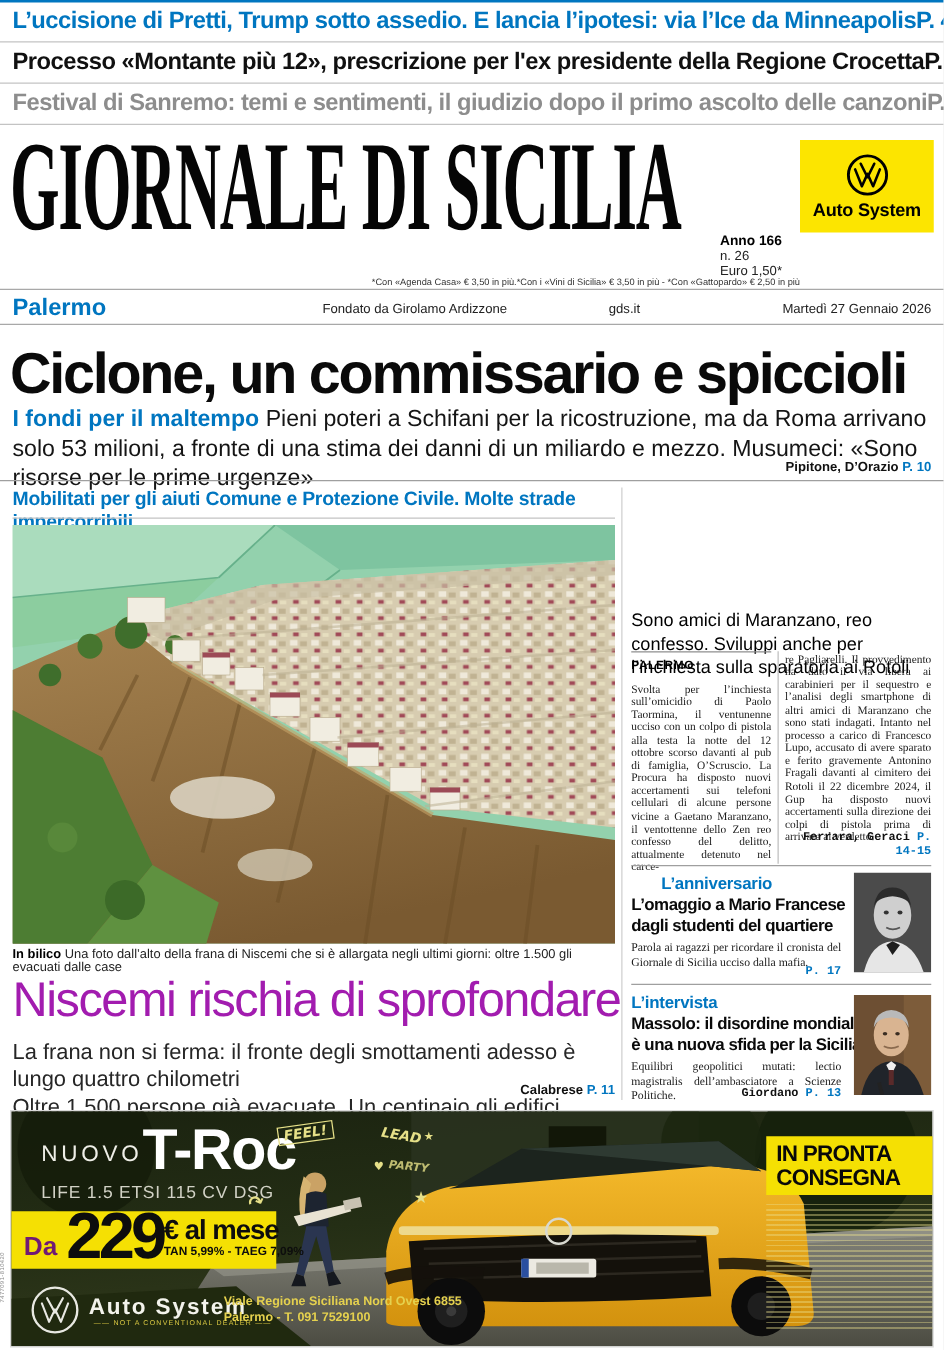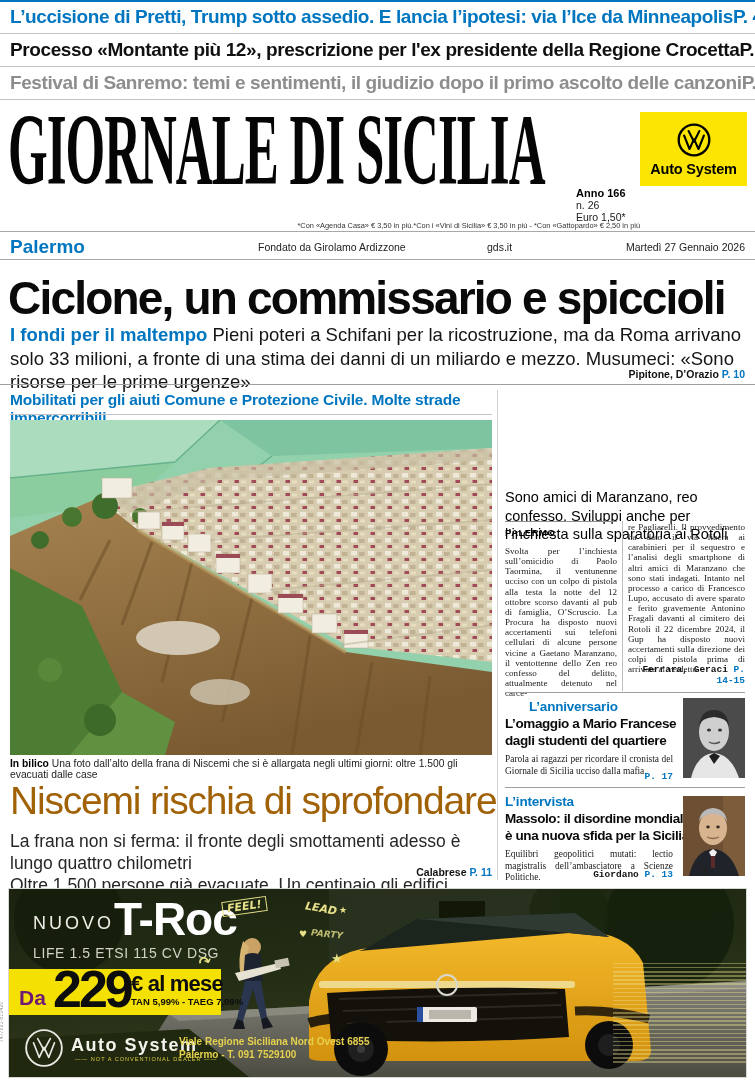--- a/index.html
+++ b/index.html
@@ -31,21 +31,21 @@
           letter-spacing:-1.8px;color:#0a0a0a;white-space:nowrap;}
   .standfirst{position:absolute;left:10px;top:323px;width:740px;font-size:18.5px;line-height:23.5px;color:#151515;}
   .standfirst .kick{color:#0076c0;font-weight:bold;}
   .byline{font-size:10.5px;font-weight:bold;color:#111;}
   .byline .pg{color:#0076c0;}
   
   .photo-kicker{position:absolute;left:10px;top:391px;width:484px;font-size:15.5px;font-weight:bold;color:#0076c0;letter-spacing:-0.2px;}
   .caption{position:absolute;left:10px;top:758px;width:482px;font-size:10.3px;color:#222;}
   .caption b{color:#000;}
   .nis-h{position:absolute;left:10px;top:779px;width:484px;font-size:39px;font-weight:400;
-         letter-spacing:-1.2px;color:#a16207;white-space:nowrap;}
+         letter-spacing:-1.2px;color:#a21caf;white-space:nowrap;}
   .nis-dek{position:absolute;left:10px;top:830px;width:484px;font-size:17.5px;line-height:22px;color:#262626;}
   
   .crime-h{position:absolute;left:505px;top:391px;width:245px;font-size:25.5px;line-height:29px;
            font-weight:800;letter-spacing:-0.8px;color:#0a0a0a;}
   .crime-sub{position:absolute;left:505px;top:488px;width:240px;font-size:14.5px;line-height:18.5px;color:#000000;}
   .col-label{font-size:9.5px;font-weight:bold;letter-spacing:0.5px;color:#000;}
   .bodytxt{font-family:"Liberation Serif","DejaVu Serif",serif;font-size:9.1px;line-height:10.15px;
            text-align:justify;color:#1a1a1a;}
   .mini-kicker{font-size:13.5px;font-weight:bold;color:#0076c0;letter-spacing:-0.2px;}
   .mini-h{font-size:13.5px;line-height:16.5px;font-weight:bold;color:#0a0a0a;letter-spacing:-0.4px;white-space:nowrap;}
@@ -118,21 +118,21 @@
   <div class="rule" style="left:0;top:231px;width:755px;background:#a8a8a8;"></div>
   <div class="city">Palermo</div>
   <div class="dl" style="left:258px;">Fondato da Girolamo Ardizzone</div>
   <div class="dl" style="left:487px;">gds.it</div>
   <div class="dl" style="right:10px;text-align:right;">Martedì 27 Gennaio 2026</div>
   <div class="rule" style="left:0;top:259px;width:755px;background:#a8a8a8;"></div>
 
   <div class="lead-h">Ciclone, un commissario e spiccioli</div>
   <div class="standfirst">
     <span class="kick">I fondi per il maltempo</span>
-    <span>Pieni poteri a Schifani per la ricostruzione, ma da Roma arrivano solo 33 milioni, a fronte di una stima dei danni di un miliardo e mezzo. Musumeci: «Sono risorse per le prime urgenze»</span>
+    <span>Pieni poteri a Schifani per la ricostruzione, ma da Roma arrivano solo 53 milioni, a fronte di una stima dei danni di un miliardo e mezzo. Musumeci: «Sono risorse per le prime urgenze»</span>
   </div>
   <div class="abs byline" style="right:10px;top:368px;">
     <span>Pipitone, D’Orazio</span>
     <span class="pg">P. 10</span>
   </div>
   <div class="rule" style="left:0;top:384px;width:755px;background:#9f9f9f;"></div>
   <div class="vrule" style="left:497px;top:390px;height:490px;"></div>
 
   <div class="photo-kicker">Mobilitati per gli aiuti Comune e Protezione Civile. Molte strade impercorribili</div>
   <div class="rule" style="left:10px;top:414px;width:482px;"></div>
@@ -329,20 +329,24 @@
     <span class="doodle" style="left:322px;top:62px;font-size:13px;">★</span>
     <span class="doodle" style="left:190px;top:64px;font-size:15px;transform:rotate(-20deg);">↷</span>
 
     <div class="price-band">
       <span class="price-da">Da</span>
       <span class="price-num">229</span>
       <span class="price-unit">€ al mese</span>
       <span class="price-fin">TAN 5,99% - TAEG 7,09%</span>
     </div>
 
+    <div class="badge">
+      <span>IN PRONTA</span>
+      <span>CONSEGNA</span>
+    </div>
     <div class="legal"></div>
 
     <svg class="abs" style="left:14px;top:138px;" width="42" height="42" viewBox="0 0 40 40">
       <circle cx="20" cy="20" r="17" fill="none" stroke="#e8e8e2" stroke-width="1.8"></circle>
       <path d="M14 11 L20 22 L26 11" fill="none" stroke="#e8e8e2" stroke-width="1.6" stroke-linecap="round" stroke-linejoin="round"></path>
       <path d="M10 15 L15.5 29 L20 19.5 L24.5 29 L30 15" fill="none" stroke="#e8e8e2" stroke-width="1.6" stroke-linecap="round" stroke-linejoin="round"></path>
     </svg>
     <span class="dealer-name">Auto System</span>
     <span class="dealer-tag">NOT A CONVENTIONAL DEALER</span>
     <div class="ad-addr">

